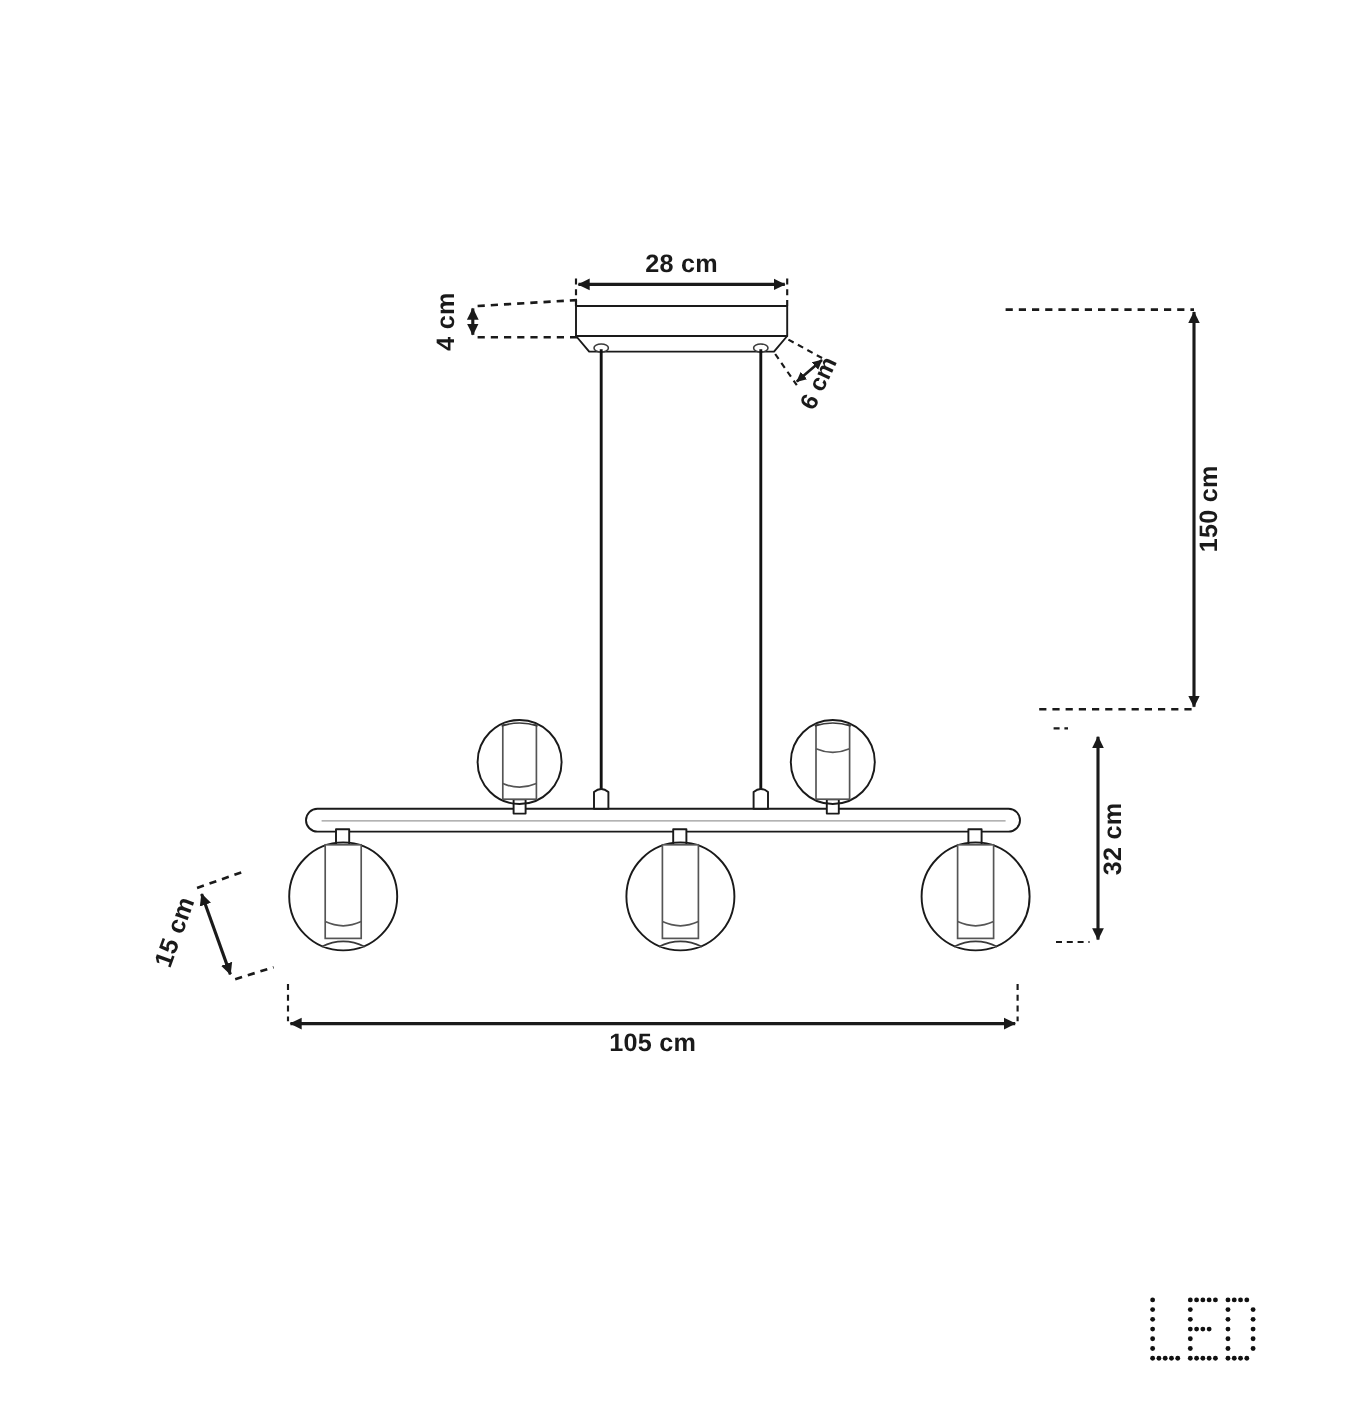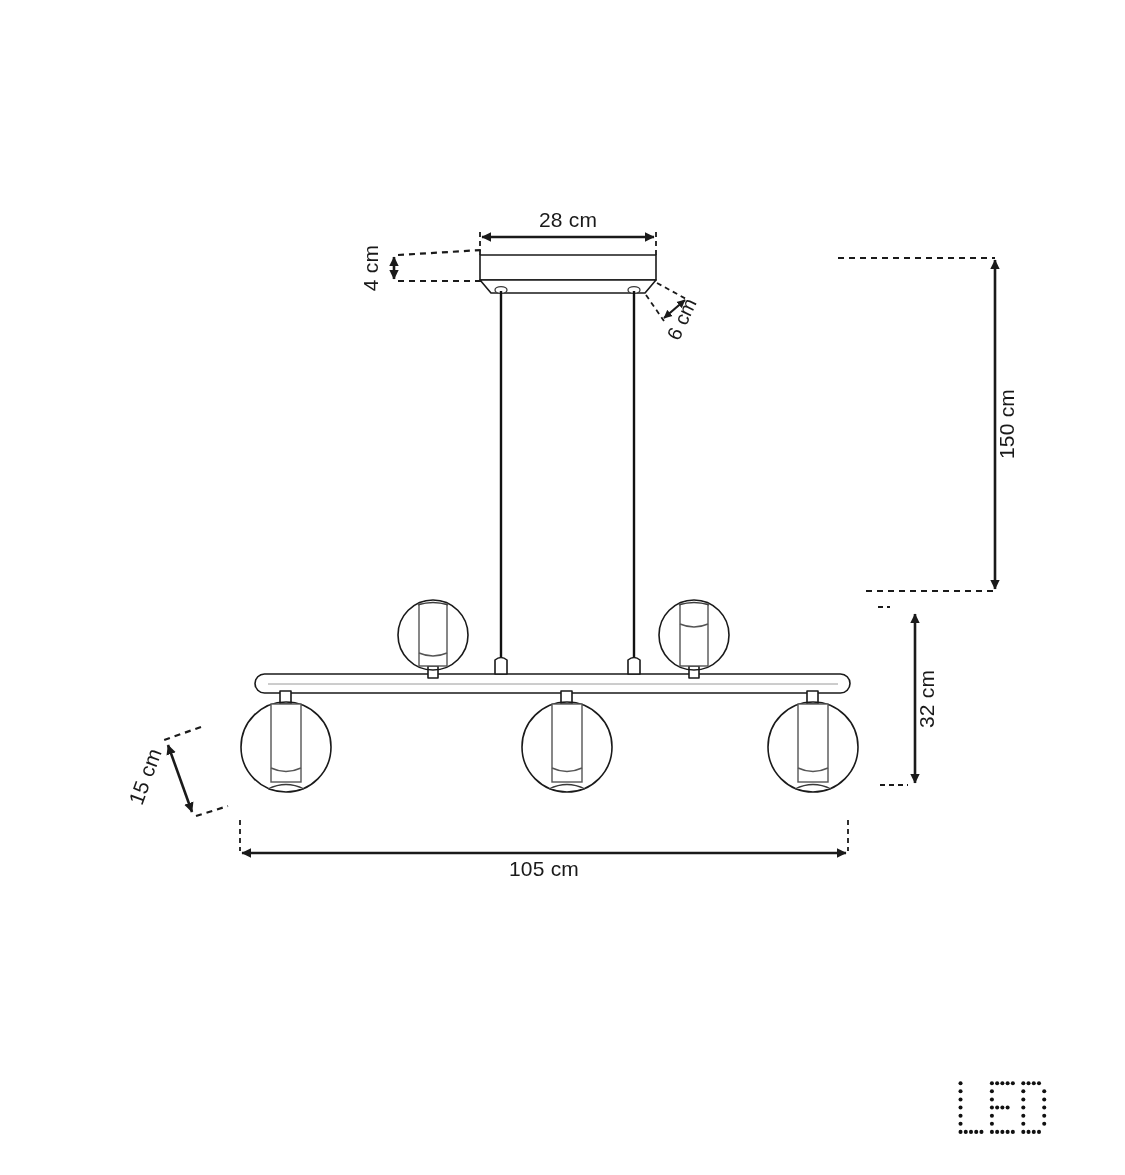--- a/index.html
+++ b/index.html
@@ -15,20 +15,21 @@
     overflow: hidden;
     font-family: "Liberation Sans", "DejaVu Sans", sans-serif;
     color: #1a1a1a;
   }
   #drawing-root {
     position: absolute;
     left: 0;
     top: 0;
     width: 1125px;
     height: 1054px;
+    font-weight: bold;
   }
   svg.sheet {
     display: block;
     width: 1125px;
     height: 1175px;
   }
   .dim-label {
     font-family: "Liberation Sans", "DejaVu Sans", sans-serif;
     font-size: 21px;
     fill: #1a1a1a;

